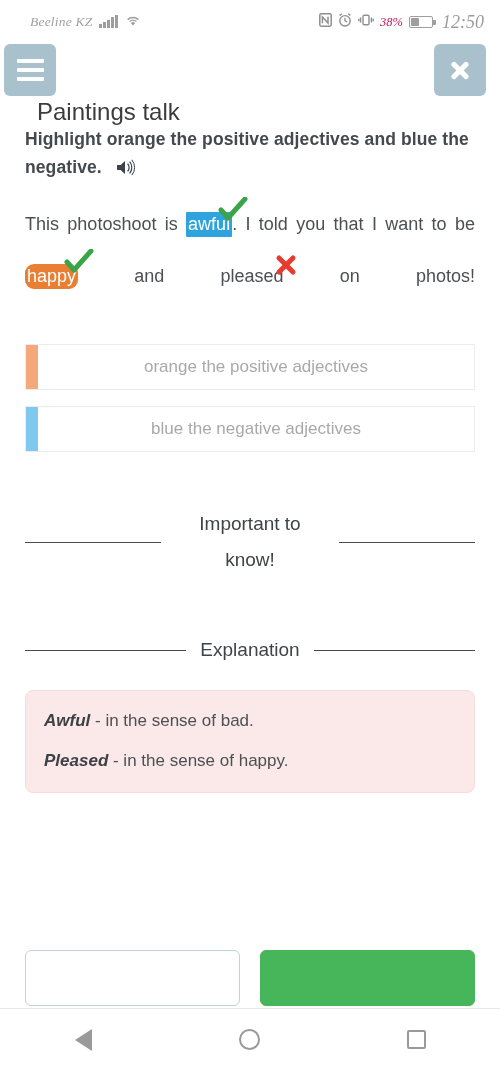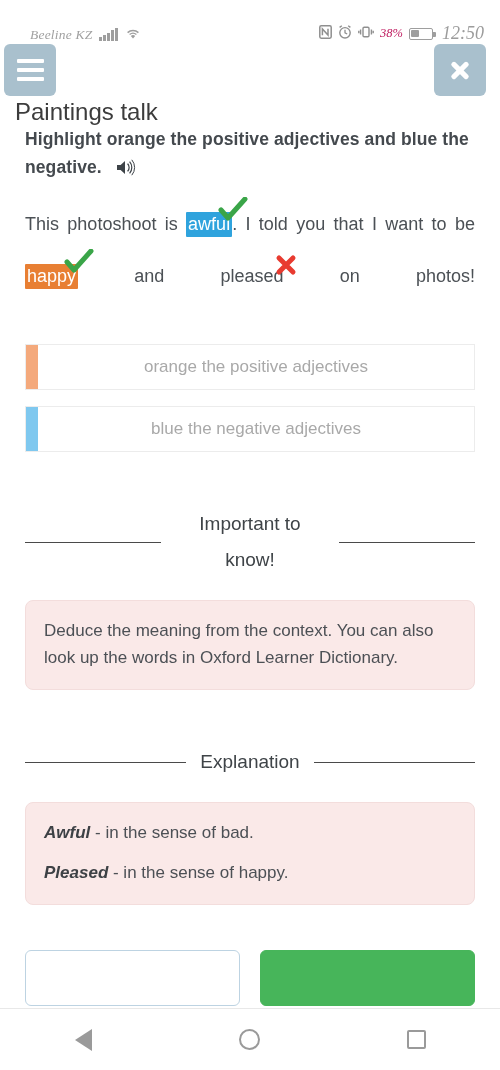--- a/index.html
+++ b/index.html
@@ -20,21 +20,21 @@
     overflow: hidden;
   }
 
   
   .statusbar {
     position: relative;
     height: 44px;
     width: 100%;
     background: #ffffff;
     display: flex;
-    align-items: flex-end;
+    align-items: center;
     padding: 0 12px;
     color: #9a9a9a;
   }
   .sb-left {
     display: flex;
     align-items: center;
     gap: 7px;
     margin-left: 18px;
   }
   .sb-carrier {
@@ -109,21 +109,21 @@
   .xmark { position: relative; width: 26px; height: 26px; }
   .xmark::before, .xmark::after {
     content: ""; position: absolute; left: 2px; top: 11px;
     width: 22px; height: 5px; background: #ffffff; border-radius: 2px;
   }
   .xmark::before { transform: rotate(45deg); }
   .xmark::after  { transform: rotate(-45deg); }
 
   .page-title {
     position: absolute;
-    left: 15px;
+    left: 37px;
     top: 54px;
     font-size: 24px;
     color: #3c3c3c;
     font-weight: 400;
   }
 
   
   .content { padding: 0 25px; margin-top: 19px; }
 
   .instruction {
@@ -148,21 +148,21 @@
     text-align-last: justify;
     word-spacing: 1px;
   }
   .hl {
     position: relative;
     color: #ffffff;
     padding: 2px 2px 3px 2px;
     border-radius: 1px;
   }
   .hl-blue { background: #2fa3dd; }
-  .hl-orange { background: #e87f33; }
+  .hl-orange { background: #e87f33; border-radius: 9px; }
   .mark {
     position: absolute;
     pointer-events: none;
   }
   .mark.check { top: -21px; right: -16px; }
   .mark.cross { top: -22px; right: -13px; }
 
   
   .answers { margin-top: 42px; }
   .answer-row {
@@ -375,23 +375,20 @@
         <div class="answer-bar blue"></div>
         <input class="answer-input" type="text" placeholder="blue the negative adjectives" style="">
       </div>
     </div>
 
     <div class="divider-head">
       <span class="line"></span>
       <span class="dh-text">Important to know!</span>
       <span class="line"></span>
     </div>
-    <div class="pinkbox">
-      <p>Deduce the meaning from the context. You can also look up the words in Oxford Learner Dictionary.</p>
-    </div>
 
     <div class="divider-head">
       <span class="line"></span>
       <span class="dh-text">Explanation</span>
       <span class="line"></span>
     </div>
     <div class="pinkbox">
       <p>
         <b>Awful</b><span> - in the sense of bad.</span>
       </p>

